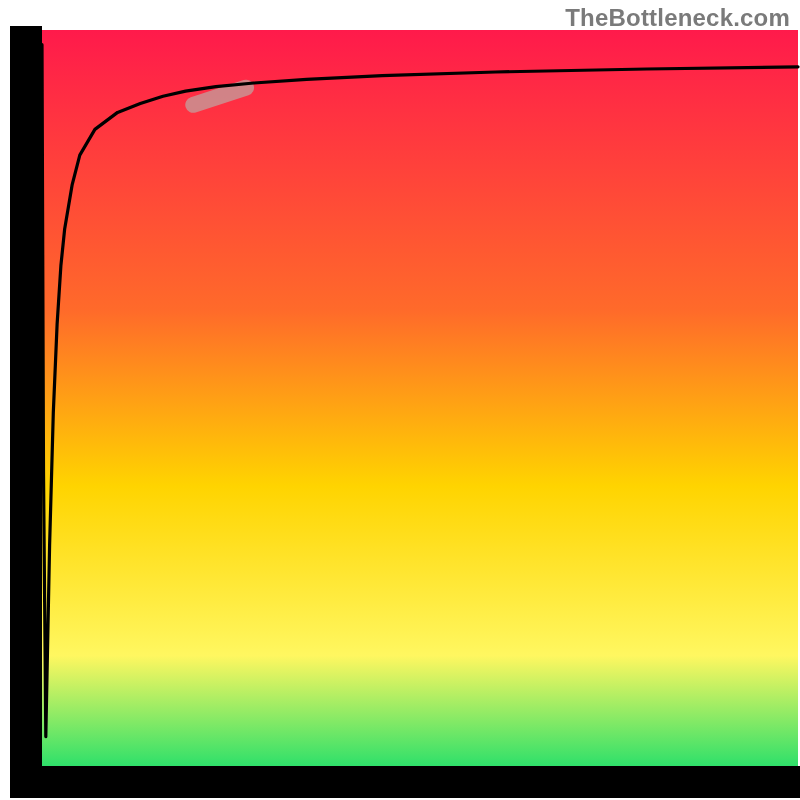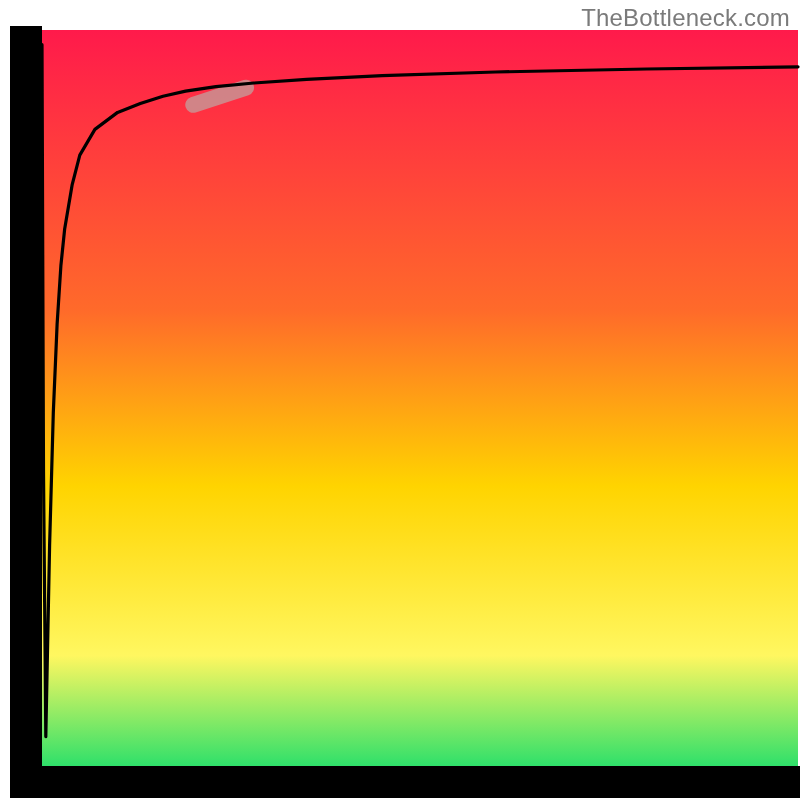--- a/index.html
+++ b/index.html
@@ -15,21 +15,21 @@
     position: relative;
     width: 800px;
     height: 800px;
   }
   .attribution {
     position: absolute;
     top: 4px;
     right: 10px;
     color: #7a7a7a;
     font-size: 24px;
-    font-weight: 400;
+    font-weight: 700;
     letter-spacing: 0.2px;
     user-select: none;
   }
   svg.plot {
     position: absolute;
     left: 0;
     top: 0;
     width: 800px;
     height: 800px;
     display: block;

